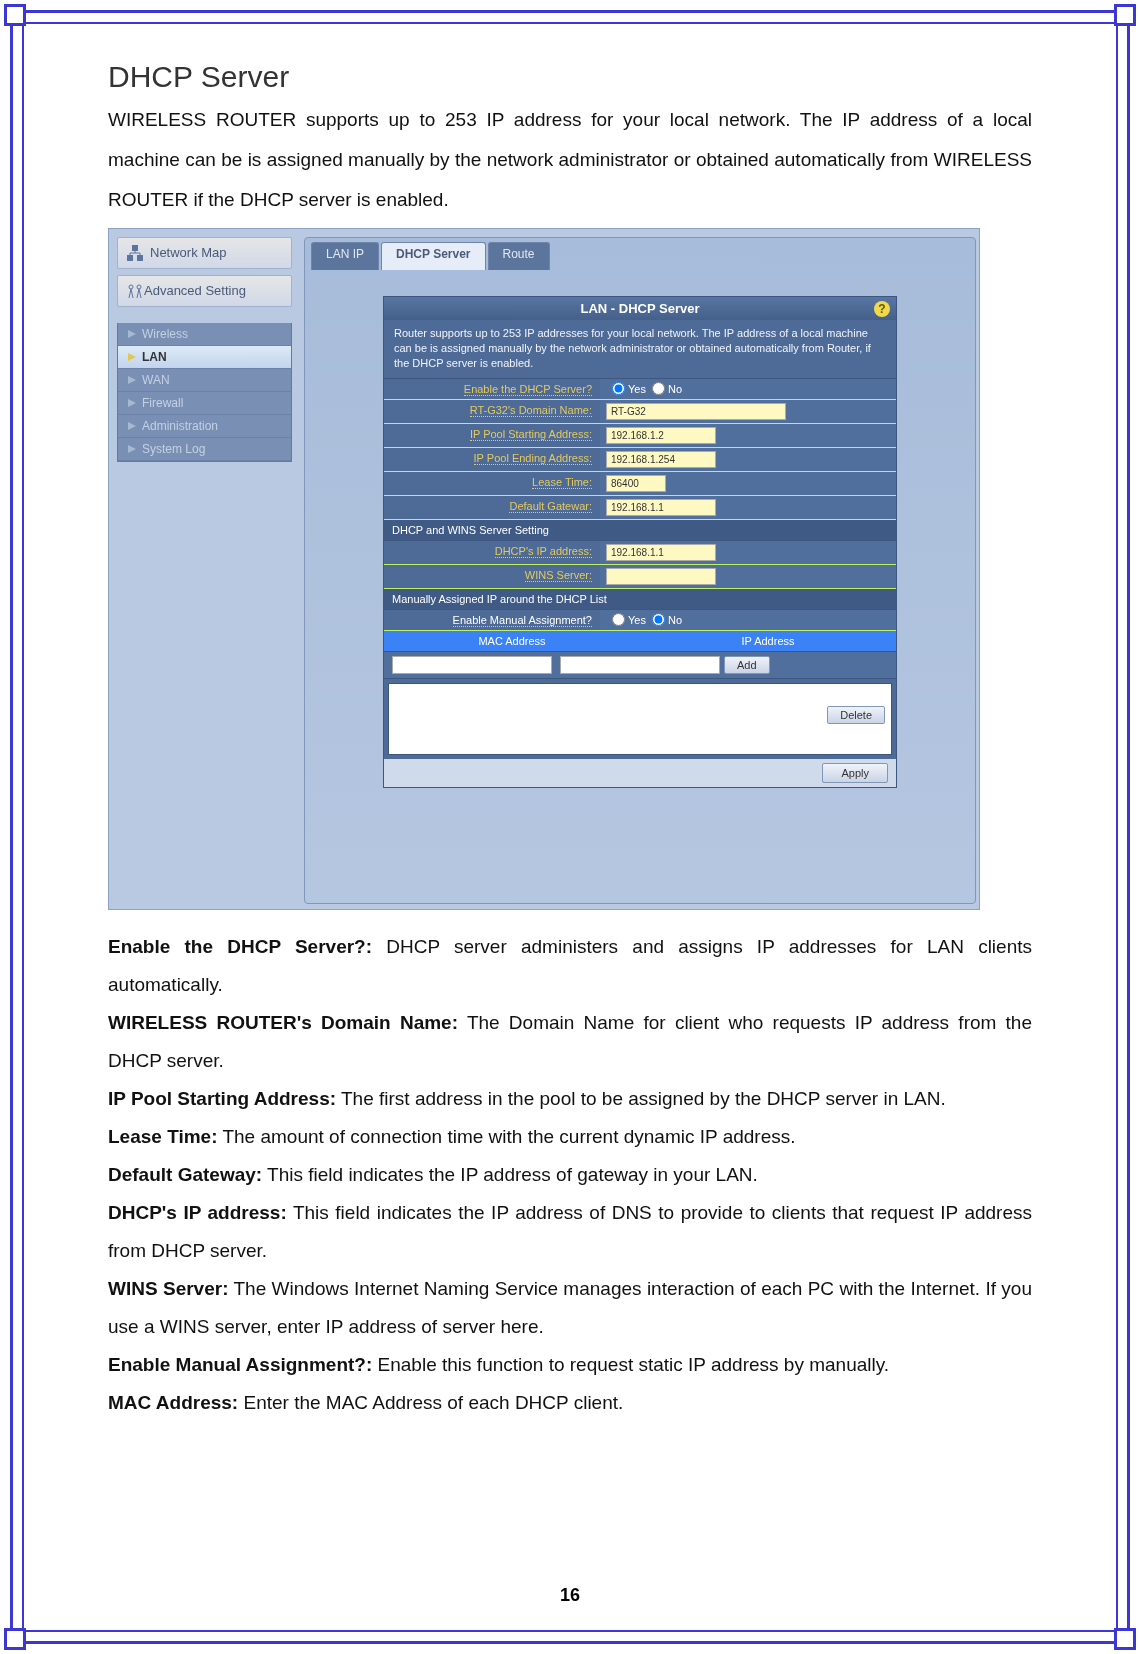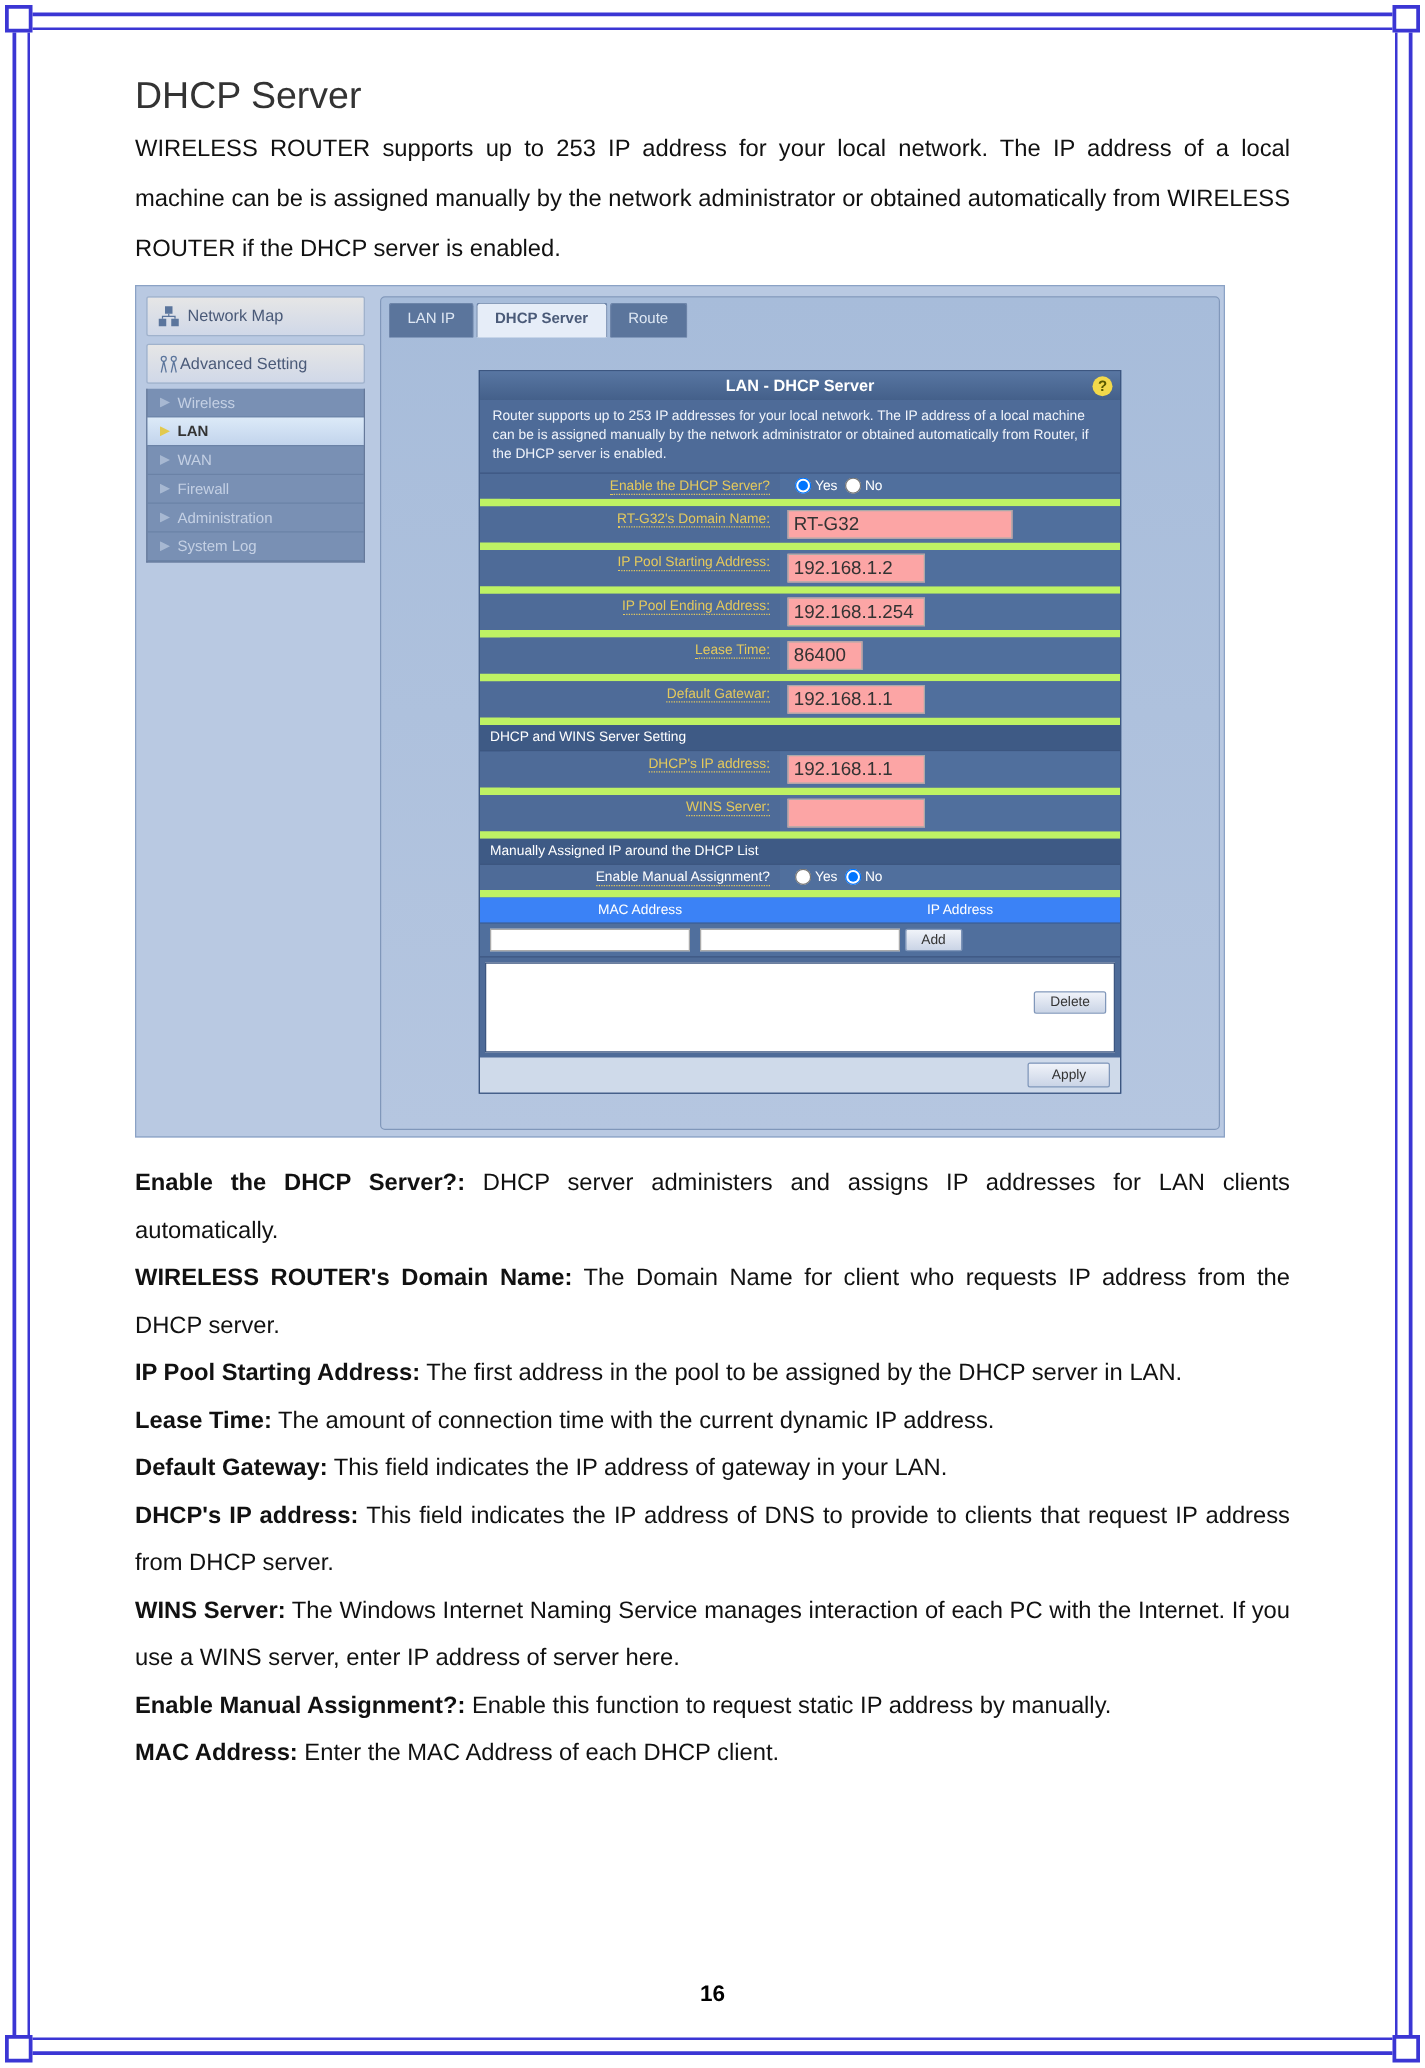--- a/index.html
+++ b/index.html
@@ -11,41 +11,41 @@
 .corner.bl { bottom:4px; left:4px; } .corner.br { bottom:4px; right:4px; }
 .content { position:absolute; top:60px; left:108px; width:924px; }
 h1 { font-size:30px; font-weight:400; color:#333; margin:0 0 6px 0; }
 .intro { font-size:19px; color:#111; line-height:2.1; text-align:justify; margin:0 0 8px 0; }
 
 
 .shot { width:870px; height:680px; background:#b9c9e2; position:relative; border:1px solid #8ba2c5; overflow:hidden; font-size:12px; }
 .sidebar { position:absolute; left:8px; top:8px; width:175px; }
 .sb-main { background:linear-gradient(#e6e6e6,#d0d8e8); border:1px solid #a0b2cc; border-radius:2px; height:30px; display:flex; align-items:center; padding:0 8px; color:#4a5a78; font-size:13px; margin-bottom:6px;text-align:center; }
 .sb-main svg { margin-right:6px; flex-shrink:0; }
-.sb-adv { background:linear-gradient(#e6e6e6,#d0d8e8); border:1px solid #a0b2cc; border-radius:2px; height:30px; display:flex; align-items:center; padding:0 8px; color:#4a5a78; font-size:13px; margin-bottom:4px; }
+.sb-adv { background:linear-gradient(#e6e6e6,#d0d8e8); border:1px solid #a0b2cc; border-radius:2px; height:30px; display:flex; align-items:center; padding:0 8px; color:#4a5a78; font-size:13px; margin-bottom:16px; }
 .sb-list { background:#7990b4; border:1px solid #66799a; border-top:none; }
 .sb-item { height:22px; display:flex; align-items:center; padding:0 10px; color:#c4d0e4; font-size:12px; border-bottom:1px solid #6b82a6; }
 .sb-item svg { margin-right:6px; }
 .sb-item.active { background:linear-gradient(#dceaf8,#c2d4ec); color:#333; font-weight:bold; }
 .sb-item.active svg polygon { fill:#e2c94d; }
 
 .mainpane { position:absolute; left:195px; top:8px; width:670px; height:665px; background:linear-gradient(#a7bcda,#b5c6e0); border:1px solid #8097ba; border-radius:4px; }
 .tabbar { height:28px; display:flex; padding:4px 6px 0 6px; }
 .tab { padding:4px 14px; font-size:12px; border:1px solid #6e85a9; border-bottom:none; margin-right:2px; border-radius:3px 3px 0 0; background:#5b759c; color:#dfe8f4; }
 .tab.active { background:#e6edf8; color:#4a5a78; font-weight:bold; }
 
 .panel { margin:26px 78px 10px 78px; background:#4e6b98; color:#fff; border:1px solid #3c5680; position:relative; }
 .panel-title { background:linear-gradient(#5876a2,#44608a); text-align:center; color:#fff; font-size:13px; font-weight:bold; padding:4px 0; }
 .help { position:absolute; right:6px; top:4px; width:16px; height:16px; border-radius:50%; background:#f2d94b; color:#5a5a00; font-weight:bold; text-align:center; font-size:12px; line-height:16px; }
 .panel-desc { padding:6px 10px; color:#f0f4fb; font-size:11px; line-height:1.4; border-bottom:1px solid #3c5680; }
-.row { display:flex; border-bottom:6px solid #bef264;padding-left:24px; }
+.row { display:flex; border-bottom:1px solid #bef264; }
 .row .lbl { width:200px; text-align:right; padding:4px 8px; color:#e4c95c; font-size:11px; background:#4e6b98; }
 .row .lbl span { border-bottom:1px dotted #e4c95c; }
 .row .val { flex:1; background:#506f9d; padding:3px 6px; display:flex; align-items:center; color:#fff; font-size:11px; }
-.row input[type=text] { font-size:15px; padding:2px 4px; border:1px solid #aaa; background:#fca5a5; color:#333; }
+.row input[type=text] { font-size:10px; padding:2px 4px; border:1px solid #aaa; background:#fef9c3; color:#333; }
 .row input[type=radio] { margin:0 3px 0 6px; }
 .section { background:#3e5a85; color:#fff; font-size:11px; padding:4px 8px; border-bottom:1px solid #3c5680; }
 .twocol { display:flex; background:#3b82f6; border-bottom:1px solid #3c5680; }
 .twocol .c { flex:1; text-align:center; padding:4px 0; color:#e4c95c; font-size:11px; }
 .addrow { display:flex; background:#506f9d; padding:4px; border-bottom:1px solid #3c5680; align-items:center; }
 .addrow input[type=text] { width:150px; font-size:11px; padding:2px 4px; border:1px solid #aaa; margin:0 4px; }
 .btn { background:linear-gradient(#f0f3f9,#cad4e6); border:1px solid #8097ba; padding:2px 12px; font-size:11px; color:#333; border-radius:2px; cursor:pointer; }
 .listbox { background:#fff; border:1px solid #3c5680; margin:4px; height:70px; position:relative; }
 .listbox .del { position:absolute; right:6px; top:22px; }
 .applyrow { background:#cfdaea; text-align:right; padding:4px 8px; }

